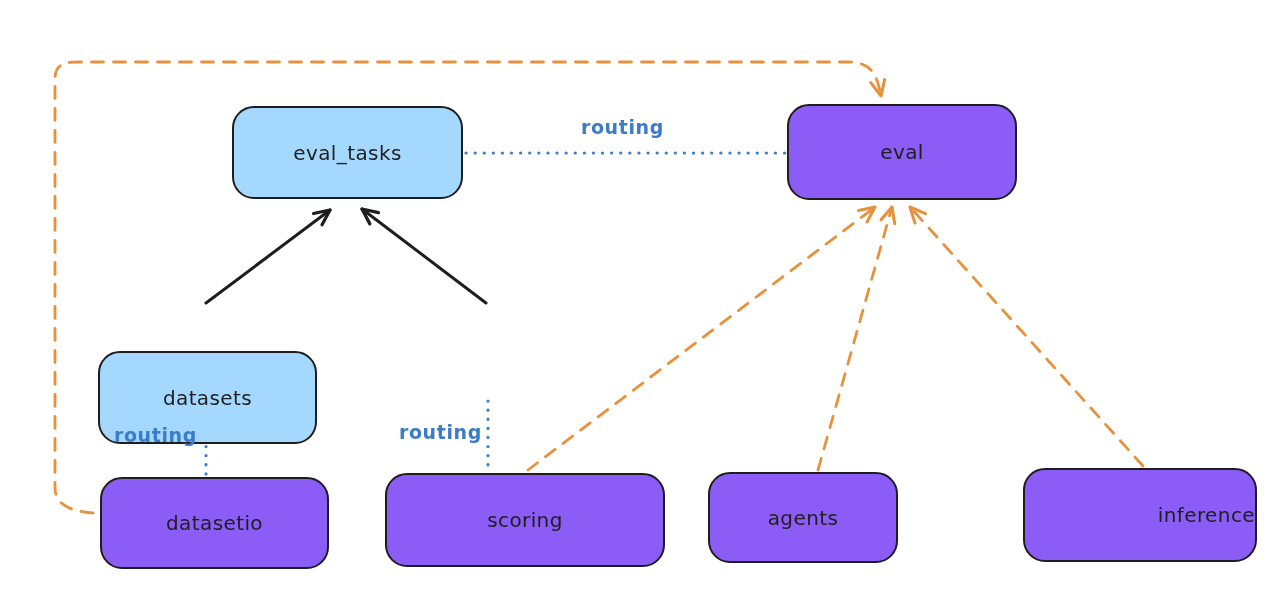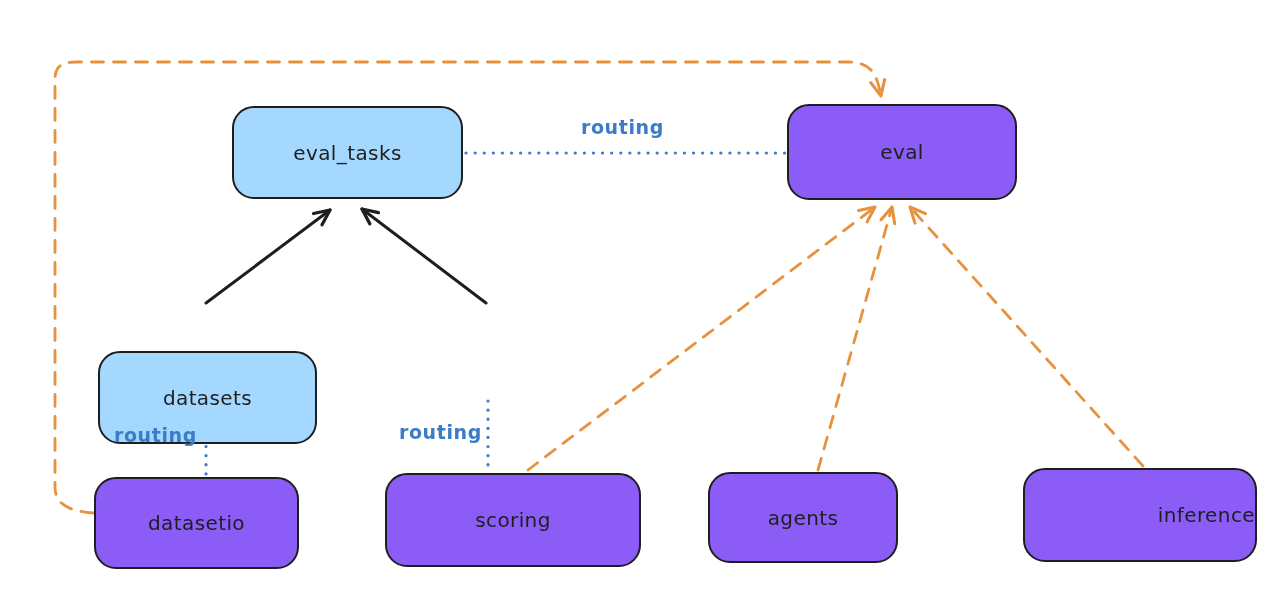--- a/index.html
+++ b/index.html
@@ -30,22 +30,22 @@
     color: #1e1e1e;
     box-sizing: border-box;
   }
   .node.blue  { background: #a5d8ff; }
   .node.green { background: #8b5cf6; }
 
   #n-eval-tasks        { left: 232px;  top: 106px; width: 231px; height: 93px; }
   #n-eval              { left: 787px;  top: 104px; width: 230px; height: 96px; }
   #n-datasets          { left: 98px;   top: 305px; width: 219px; height: 93px; margin-top: 46px; }
   #n-scoring-functions { left: 378px;  top: 305px; width: 232px; height: 93px; }
-  #n-datasetio         { left: 94px;   top: 477px; width: 205px; height: 92px; }
-  #n-scoring           { left: 385px;  top: 473px; width: 256px; height: 94px; }
+  #n-datasetio         { left: 100px;   top: 477px; width: 229px; height: 92px; }
+  #n-scoring           { left: 385px;  top: 473px; width: 280px; height: 94px; }
   #n-agents            { left: 708px;  top: 472px; width: 190px; height: 91px; }
   #n-inference         { left: 1023px; top: 468px; width: 234px; height: 94px; justify-content: flex-end; }
 
   .routing-label {
     position: absolute;
     color: #3b7cc9;
     font-size: 19px;
     font-weight: 600;
     letter-spacing: 0.6px;
     white-space: nowrap;

